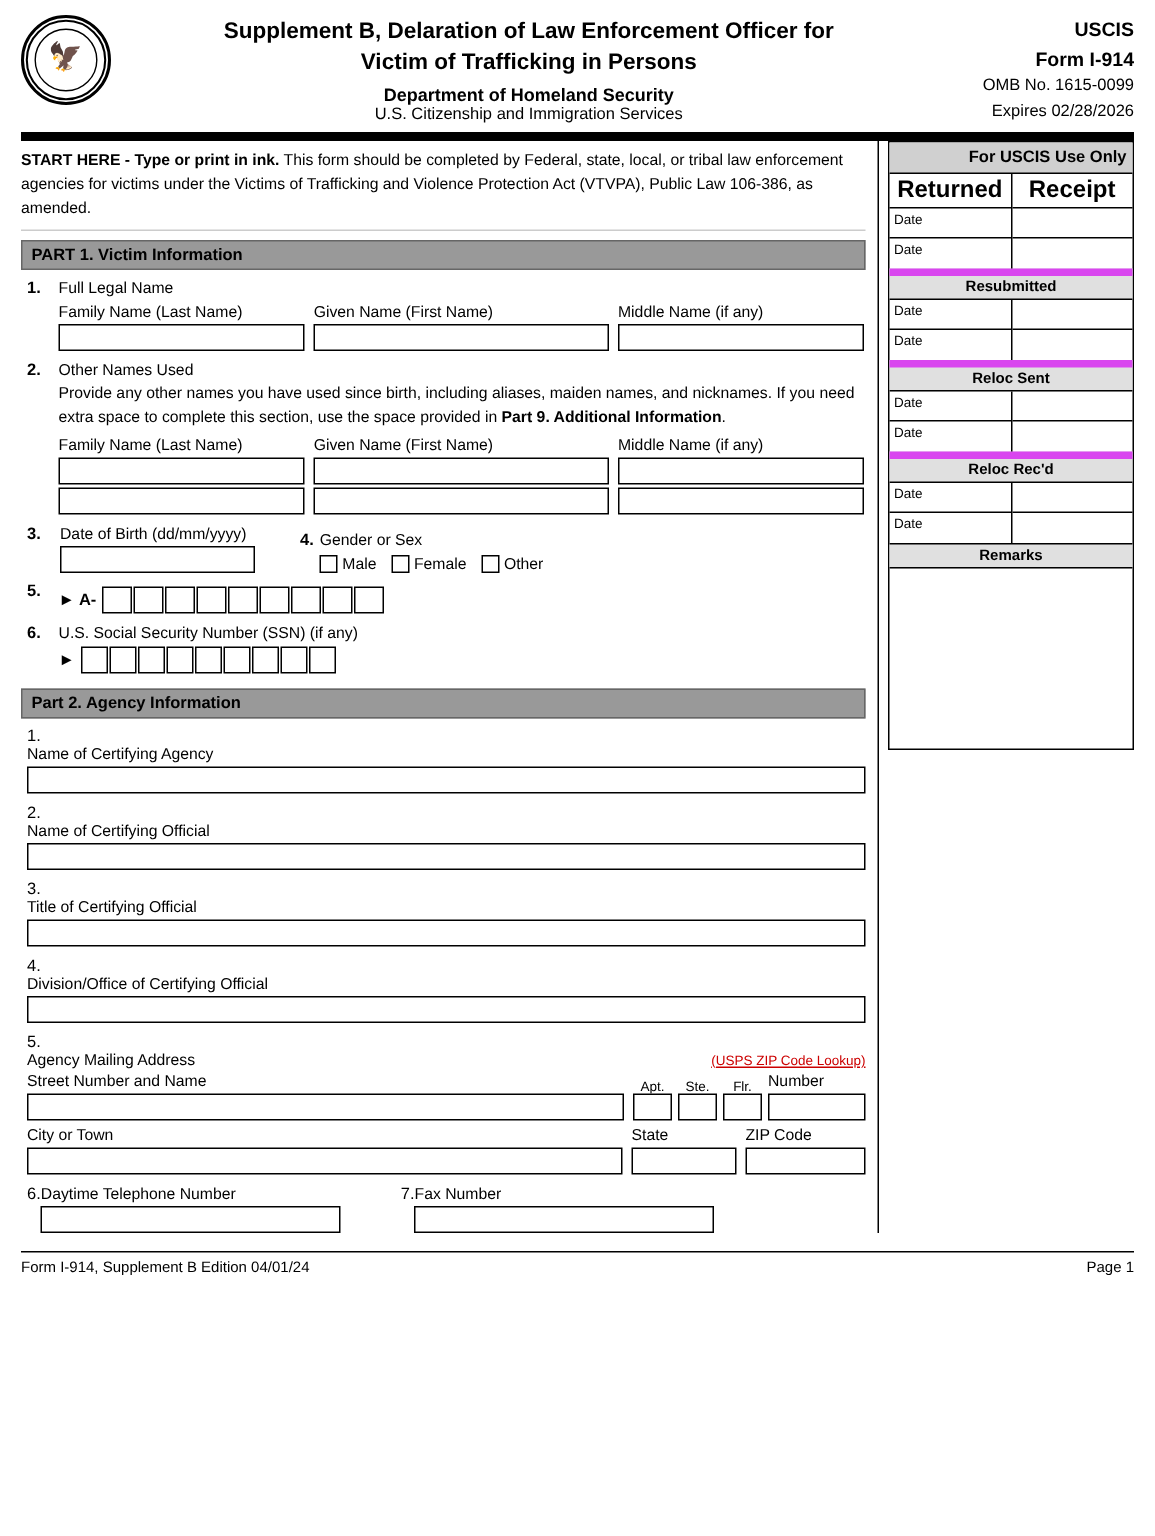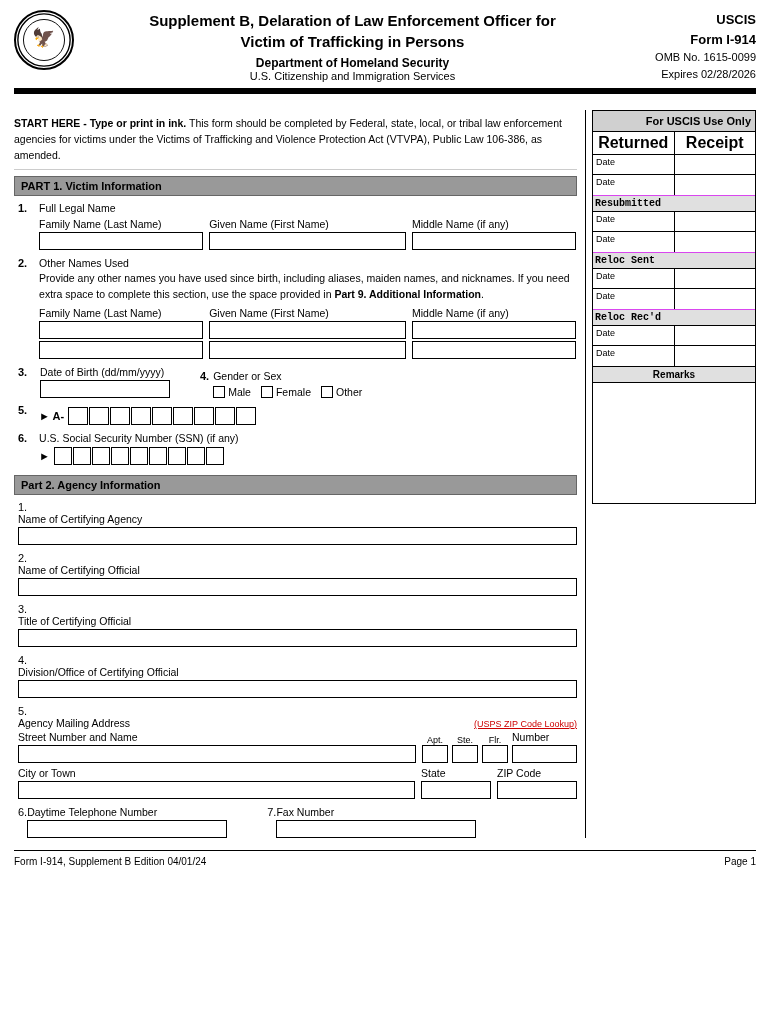--- a/index.html
+++ b/index.html
@@ -59,21 +59,21 @@
     }
     .thick-bar {
       height: 6px;
       background: #000;
       margin-bottom: 0;
     }
     
     .main-layout {
       display: flex;
       gap: 0;
-      margin-top: 16px;
+      margin-top: 0;
     }
     .left-content {
       flex: 1;
       padding-right: 8px;
       border-right: 1px solid #000;
     }
     .right-sidebar {
       width: 170px;
       padding-left: 6px;
       font-size: 10px;
@@ -246,27 +246,27 @@
     .sidebar-date-row {
       height: 20px;
       border-bottom: 1px solid #000;
       padding: 2px 3px;
       font-size: 9px;
     }
     .sidebar-date-row:last-child {
       border-bottom: none;
     }
     .sidebar-section-label {
+      text-align: center;
       font-weight: bold;
       font-size: 10px;
       background: #e0e0e0;
       padding: 2px;
-      border-top: 1px solid #d946ef;
+      border-top: 5px solid #d946ef;
       border-bottom: 1px solid #000;
-      font-family: Liberation Mono, monospace;
     }
     .sidebar-remarks {
       text-align: center;
       font-weight: bold;
       font-size: 10px;
       padding: 2px;
       border-top: 1px solid #000;
       border-bottom: 1px solid #000;
       background: #e0e0e0;
     }

